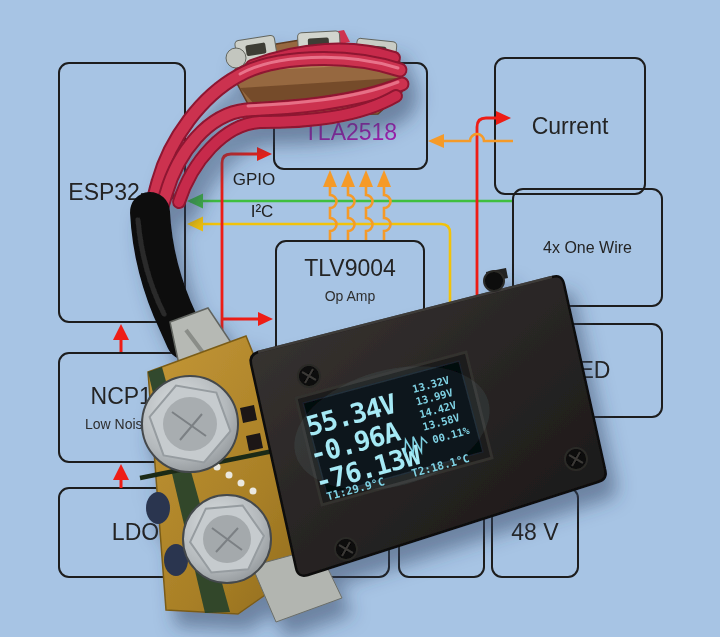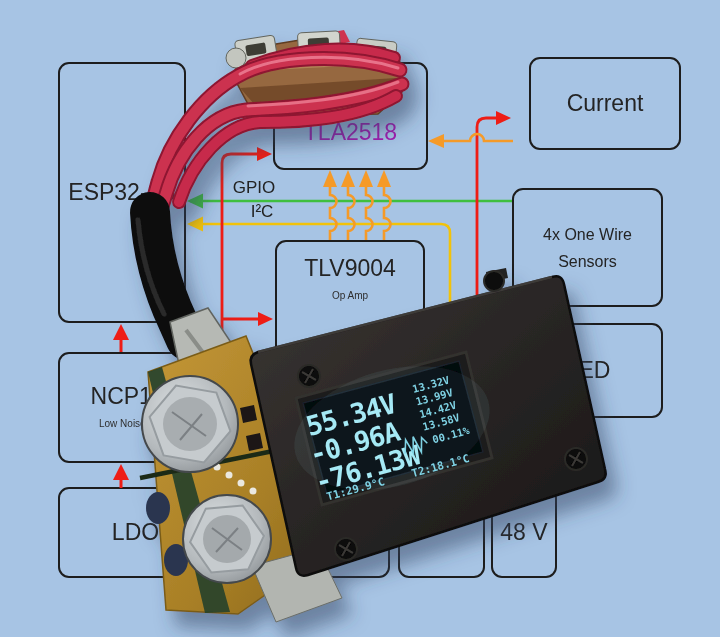--- a/index.html
+++ b/index.html
@@ -9,21 +9,21 @@
     font-family:"Liberation Sans", sans-serif;
   }
   .box {
     position:absolute; box-sizing:border-box;
     border:2px solid #1d1d1d; border-radius:11px;
     display:flex; flex-direction:column; align-items:center; justify-content:center;
     color:#242424; font-size:23px; line-height:33px; text-align:center;
     background:transparent; z-index:1;
   }
   .box.align-top { justify-content:flex-start; padding-top:10px; }
-  .box .sub { font-size:10px; line-height:22px; color:#2e2e2e; }
+  .box .sub { font-size:14px; line-height:22px; color:#2e2e2e; }
   .box .muted { color:#a21caf; }
   .box.small-text { font-size:16px; line-height:27px; }
   .bus-label {
     position:absolute; z-index:2; font-size:17px; color:#222; text-align:center;
   }
   svg.layer { position:absolute; left:0; top:0; z-index:2; pointer-events:none; }
   svg.photo { position:absolute; left:0; top:0; z-index:3; pointer-events:none; }
 </style>
 </head>
 <body>
@@ -32,27 +32,26 @@
 
   <div class="box" style="left:58px;top:62px;width:128px;height:261px">
     <span>ESP32-S3</span>
   </div>
 
   <div class="box" style="left:273px;top:62px;width:155px;height:108px">
     <span>ADC</span>
     <span class="muted">TLA2518</span>
   </div>
 
-  <div class="box" style="left:529px;top:57px;width:152px;height:93px">
+  <div class="box" style="left:494px;top:57px;width:152px;height:138px">
     <span>Current</span>
   </div>
 
   <div class="box small-text" style="left:512px;top:188px;width:151px;height:119px">
     <span>4x One Wire</span>
-    <span>Sensors</span>
   </div>
 
   <div class="box align-top" style="left:275px;top:240px;width:150px;height:152px">
     <span>TLV9004</span>
     <span class="sub">Op Amp</span>
   </div>
 
   <div class="box" style="left:513px;top:323px;width:150px;height:95px">
     <span>LED</span>
   </div>
@@ -62,25 +61,25 @@
     <span class="sub">Low Noise LDO</span>
   </div>
 
   <div class="box" style="left:58px;top:487px;width:155px;height:91px">
     <span>LDO</span>
   </div>
 
   <div class="box" style="left:220px;top:487px;width:170px;height:91px"></div>
   <div class="box" style="left:398px;top:487px;width:87px;height:91px"></div>
 
-  <div class="box" style="left:491px;top:487px;width:66px;height:91px">
+  <div class="box" style="left:491px;top:487px;width:88px;height:91px">
     <span>48 V</span>
   </div>
 
-  <div class="bus-label" style="left:223px;top:178px;width:62px">GPIO</div>
+  <div class="bus-label" style="left:223px;top:170px;width:62px">GPIO</div>
   <div class="bus-label" style="left:236px;top:202px;width:52px">I²C</div>
 
   <svg class="layer" width="720" height="637" viewBox="0 0 720 637">
 
     <g>
       <path d="M 190 201 H 512" stroke="#3fbf3f" stroke-width="2.6" fill="none"></path>
       <polygon points="187,201 203,193.5 203,208.5" fill="#3fbf3f"></polygon>
     </g>
 
     <g>

